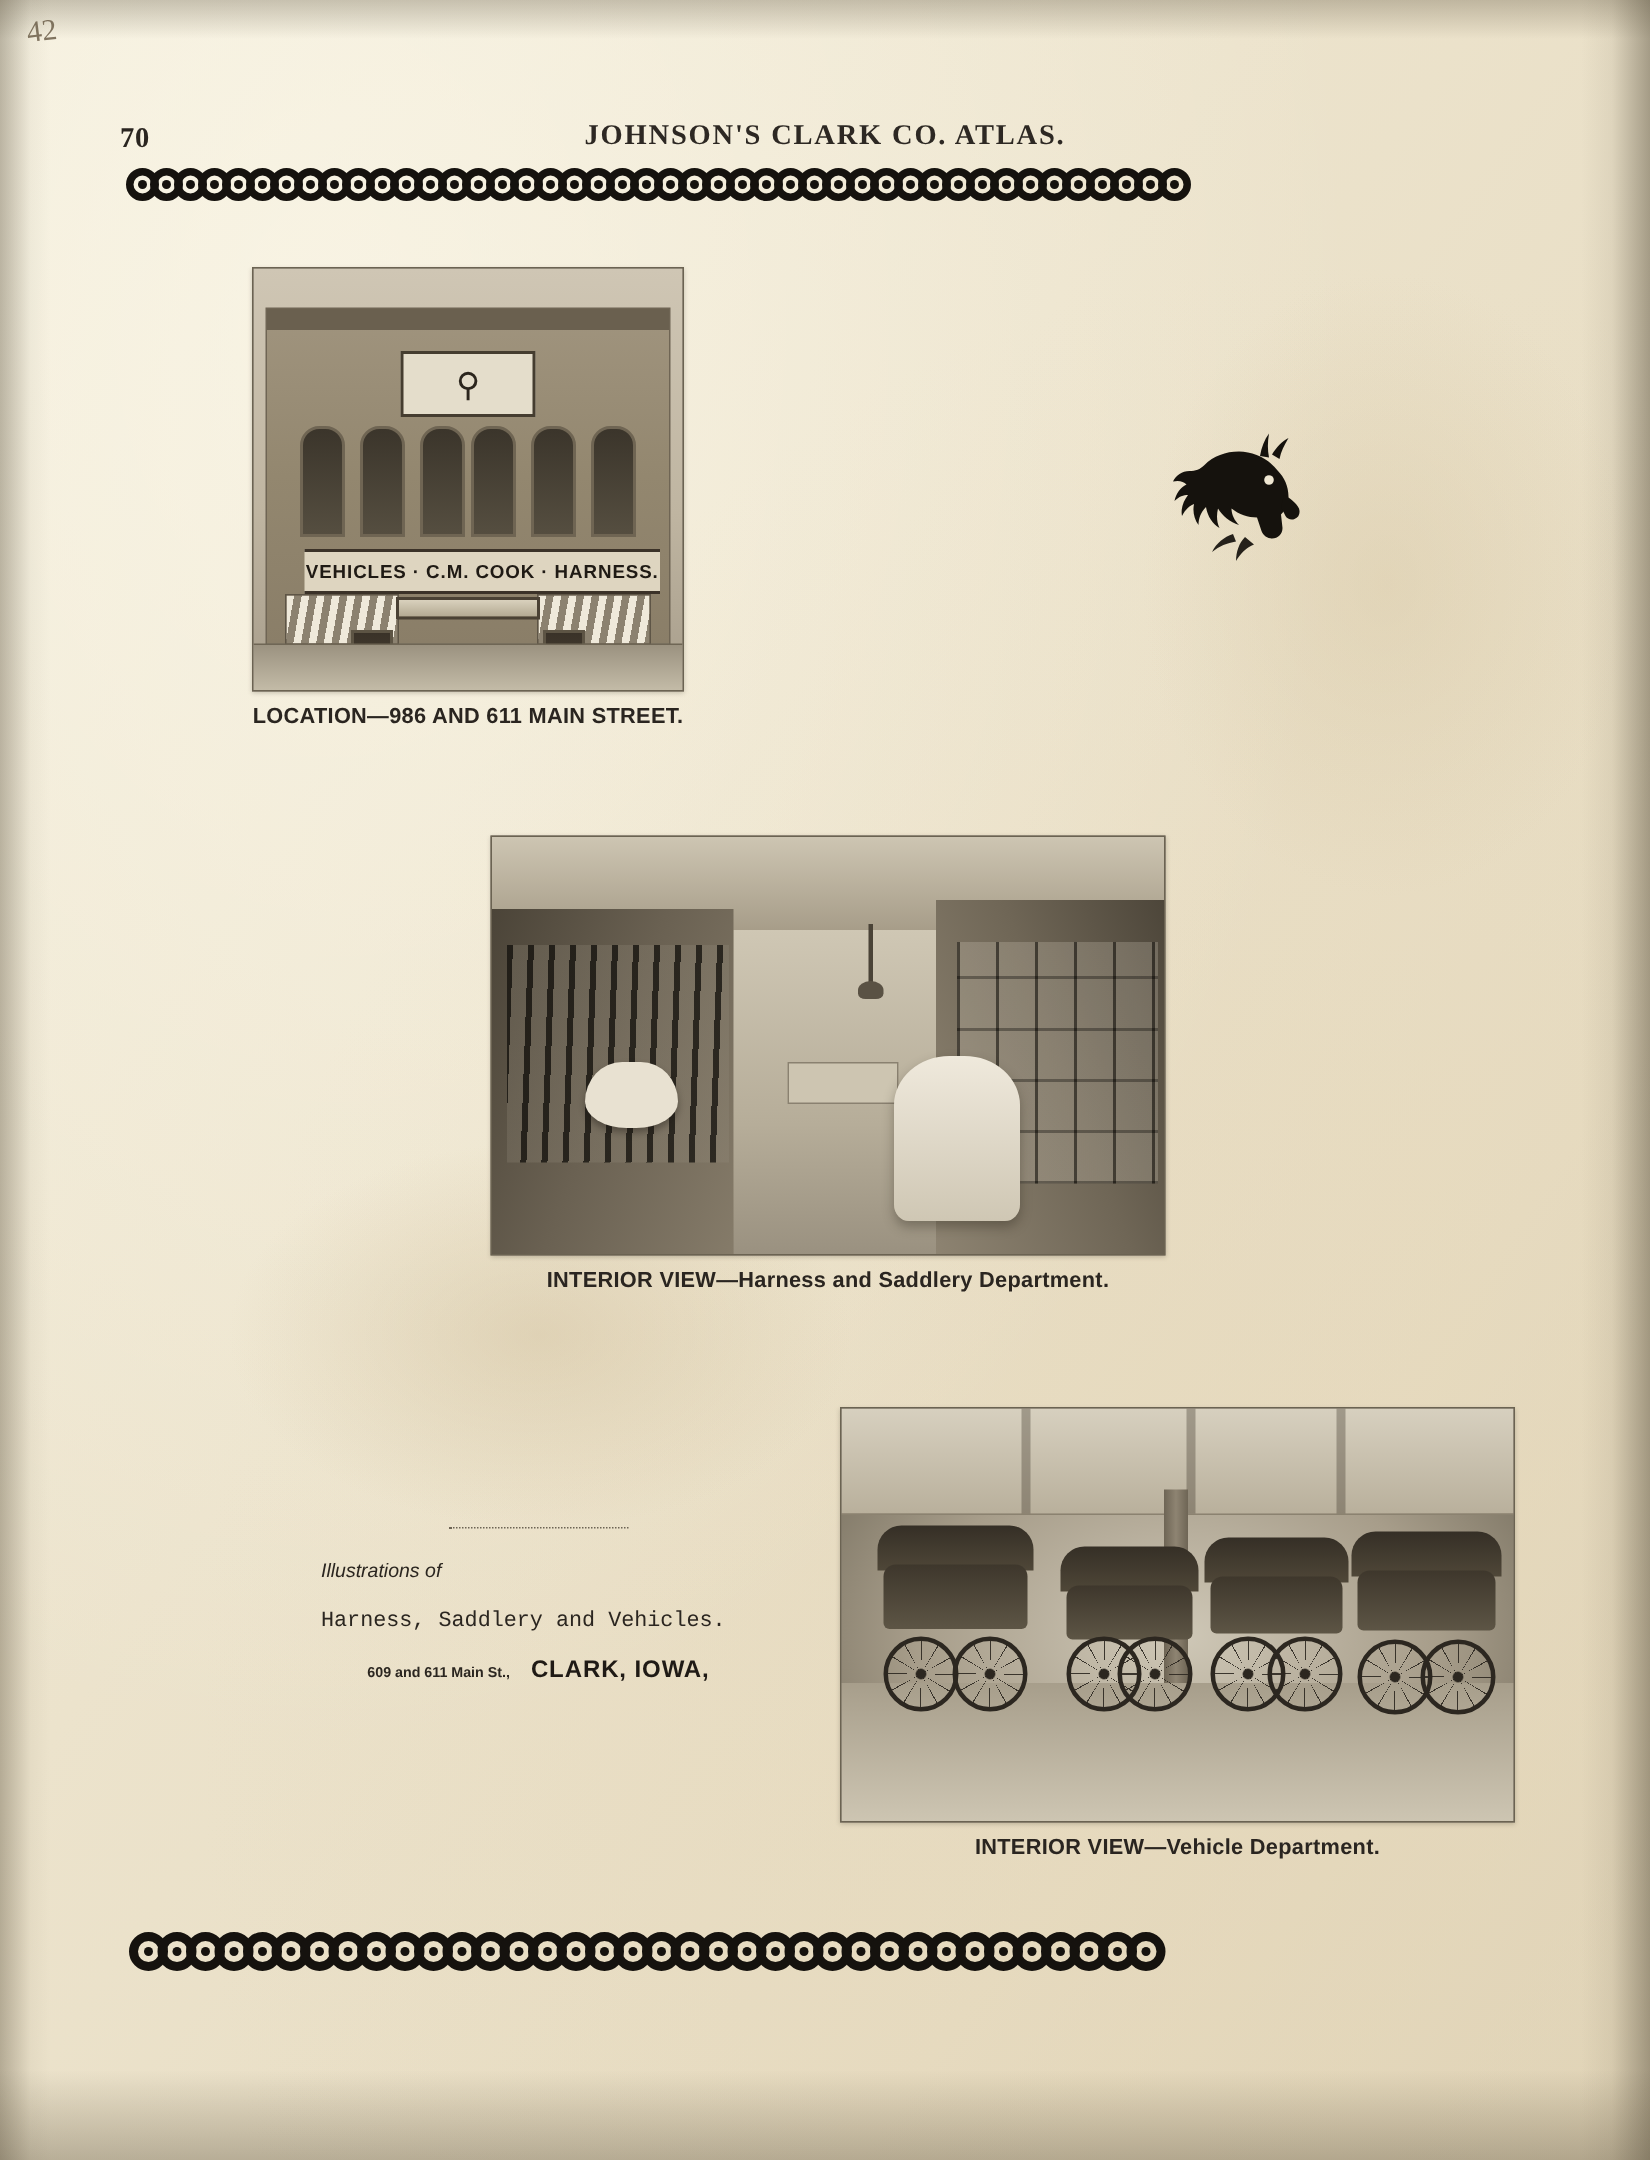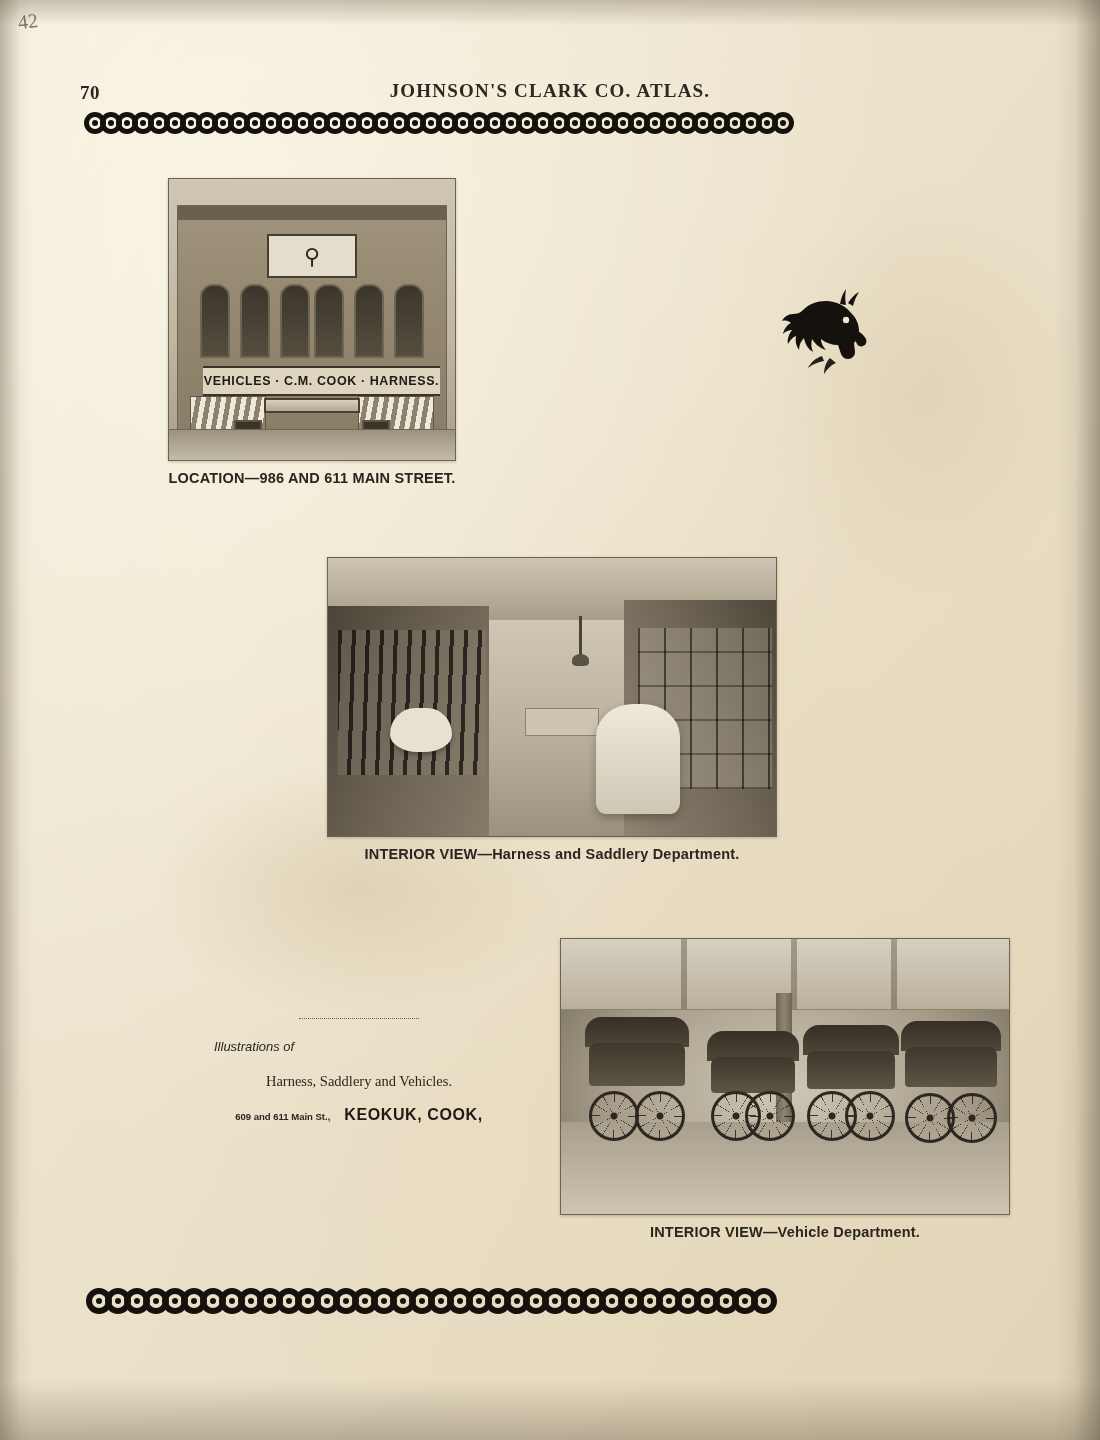--- a/index.html
+++ b/index.html
@@ -350,22 +350,21 @@
     margin-top: 14px;
     text-align: center;
     font-family: "Liberation Serif", serif;
     font-weight: bold;
     font-size: 24px;
     letter-spacing: 2px;
     color: #1f1a15;
   }
   .ad-sub {
     margin-top: 16px;
-    text-align: center;
-    font-family: Liberation Serif, serif;
+    font-family: Liberation Mono, monospace;
     font-size: 14.5px;
     color: #2b2620;
   }
   .ad-addr {
     margin-top: 16px;
     display: flex;
     align-items: baseline;
     justify-content: center;
     gap: 14px;
   }
@@ -569,21 +568,21 @@
     </div>
     <div class="caption">INTERIOR VIEW—Vehicle Department.</div>
   </div>
 
   <div id="ad-block">
     <div class="ad-rule"></div>
     <div class="ad-line">Illustrations of</div>
     <div class="ad-sub">Harness, Saddlery and Vehicles.</div>
     <div class="ad-addr">
       <span class="small">609 and 611 Main St.,</span>
-      <span class="city">KEOKUK, COOK,</span>
+      <span class="city">CLARK, IOWA,</span>
     </div>
   </div>
 
   <div class="chain chain-bottom">
     <div class="chain-inner" id="chain-bottom-inner">
         <div class="link"></div>
         <div class="link"></div>
         <div class="link"></div>
         <div class="link"></div>
         <div class="link"></div>

